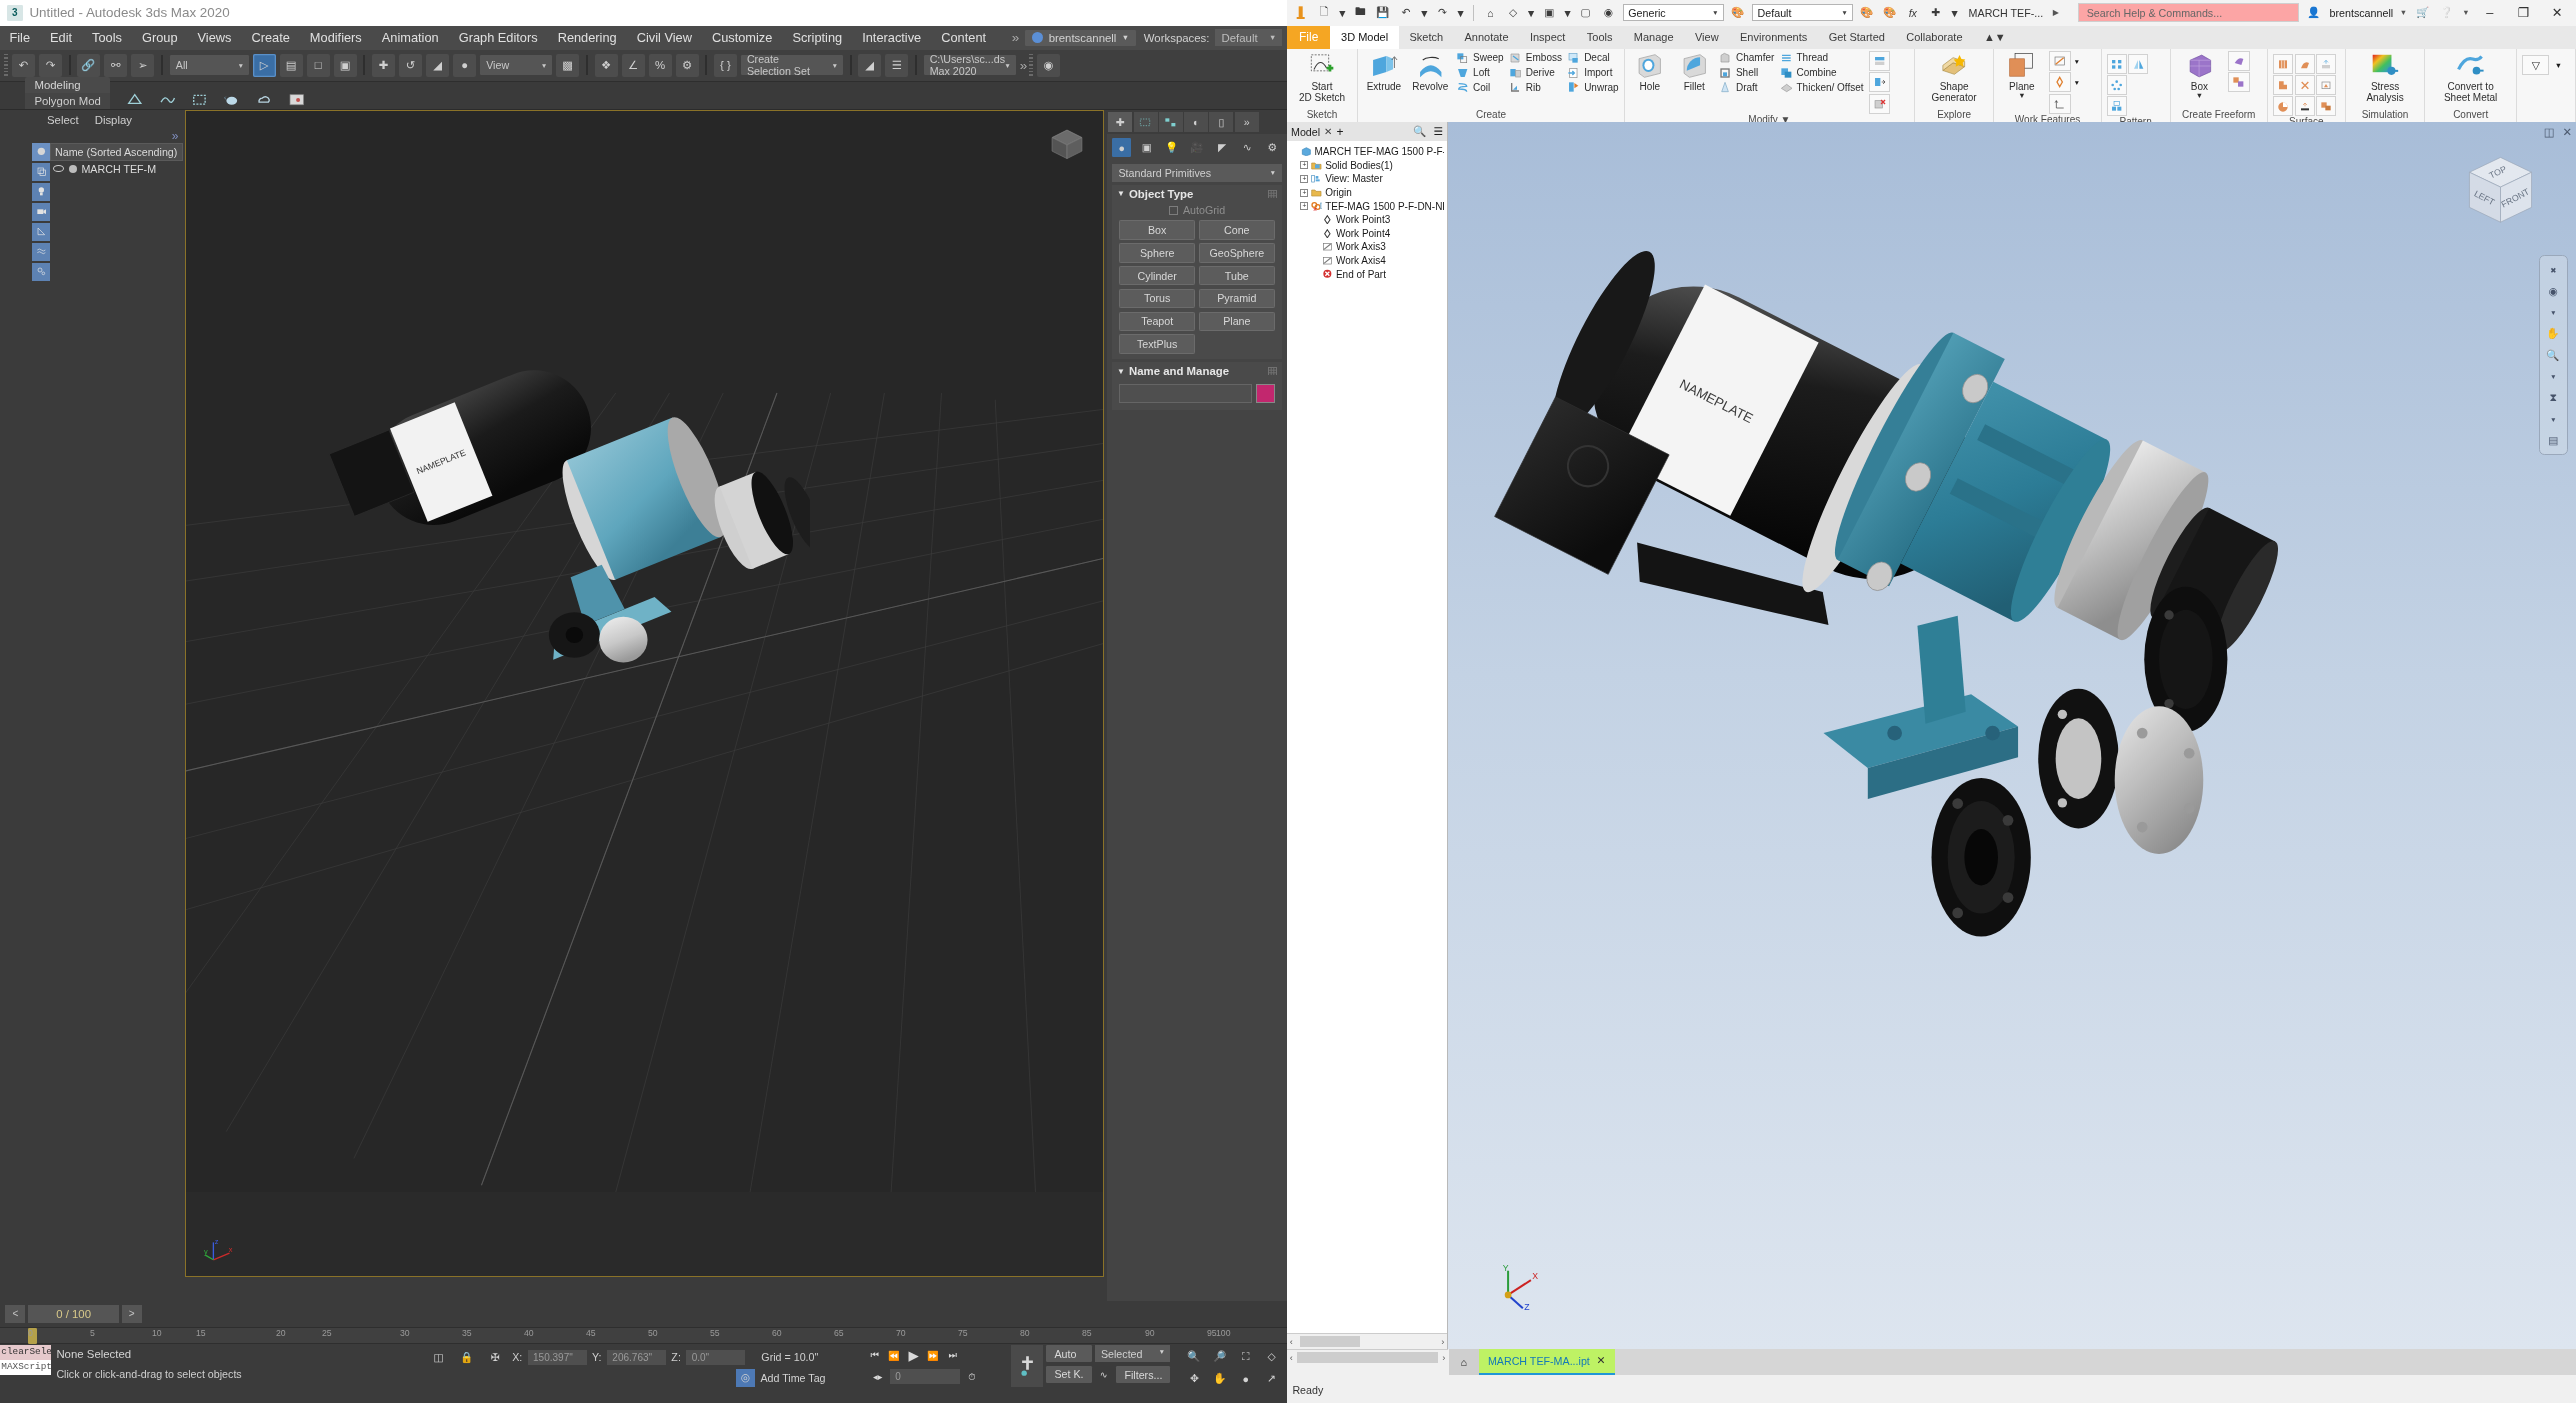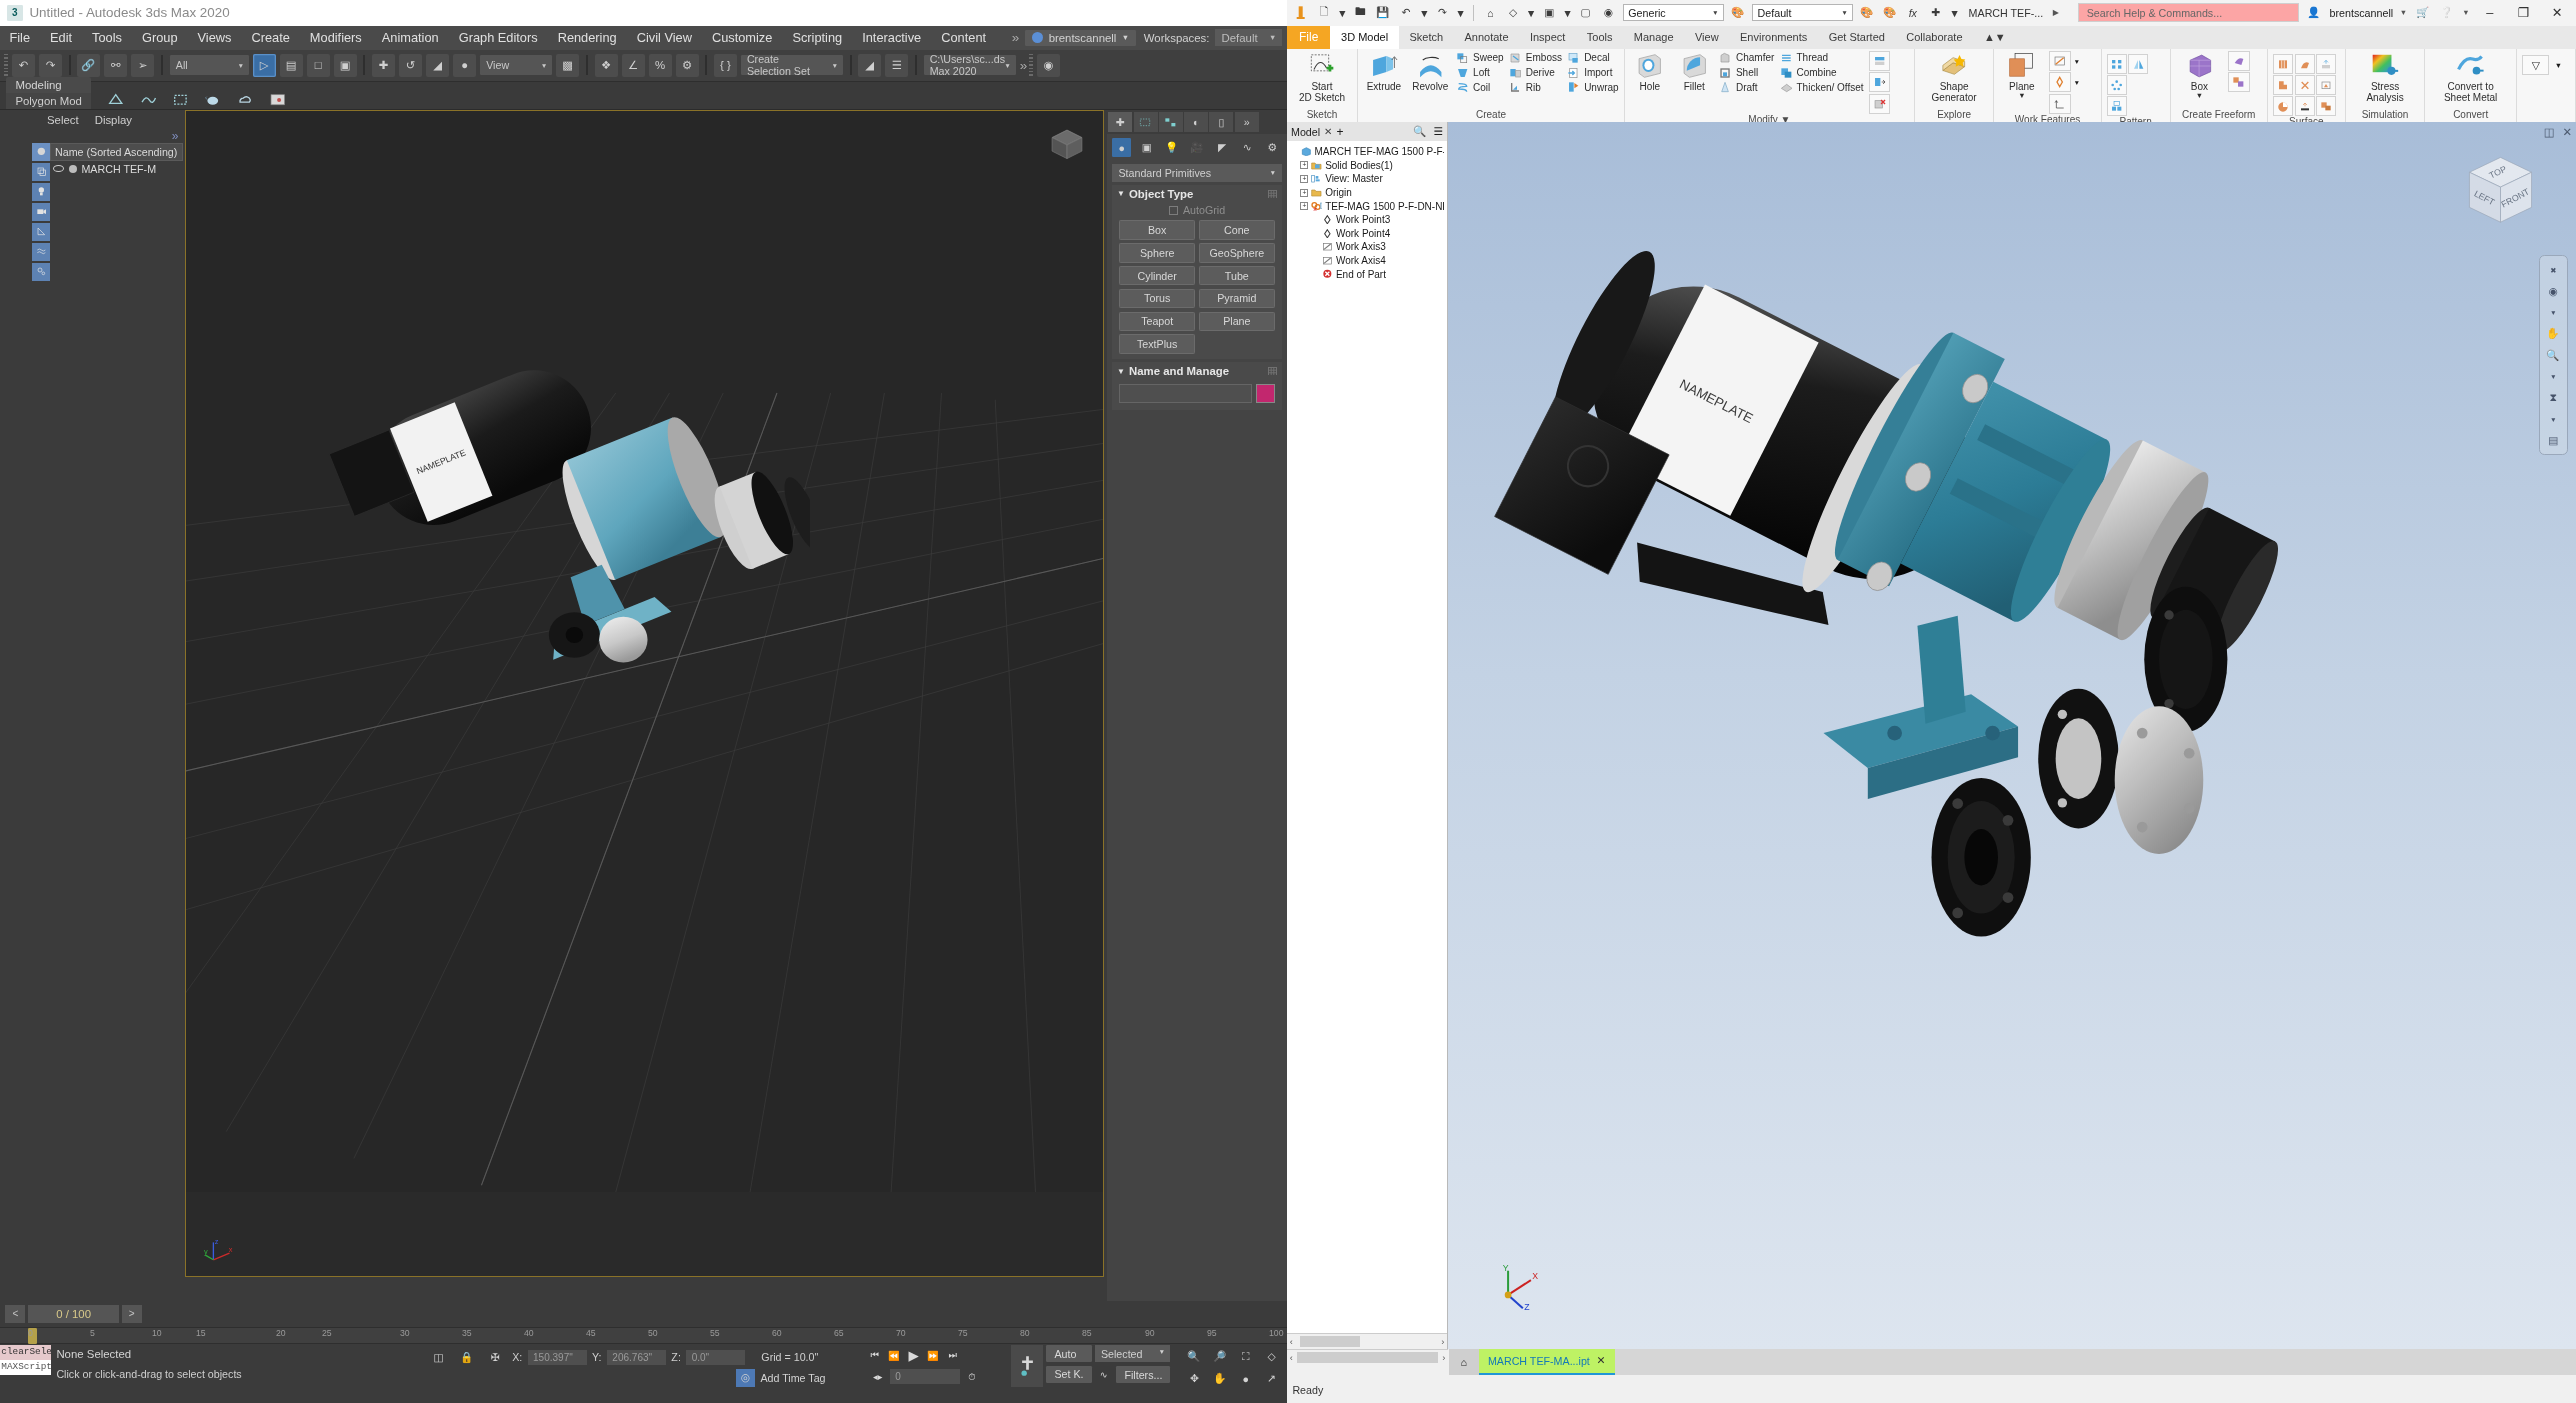--- a/index.html
+++ b/index.html
@@ -30,21 +30,21 @@
                  border-bottom:0.7px solid #2e2e2e;}
   .tb-btn { width:23px; height:23px; background:#4d4d4d; border-radius:2px; display:flex; align-items:center;
             justify-content:center; font-size:11.4px; color:#cfcfcf; position:relative;}
   .tb-btn.act { background:#3a6ea5; box-shadow: inset 0 0 0 1.3px #5a90c8; }
   .tb-sep { width:2px; height:20px; background:#2e2e2e; margin:0 2.7px;}
   .tb-grip { width:4px; height:23px; background: repeating-linear-gradient(to bottom,#6a6a6a 0 1.3px,transparent 1.3px 3.4px);}
   .tb-combo { height:20px; background:#555; color:#c8c8c8; font-size:10.7px; display:flex; align-items:center;
               padding:0 19px 0 6px; position:relative; border-radius:1.3px;}
   .tb-combo:after{content:"\25BC"; position:absolute; right:4.7px; font-size:6.7px;}
 
-  .max-ribbon { height: 28px; background:#3a3a3a; display:flex; align-items:flex-end; padding-left:6px; gap:4px;
+  .max-ribbon { height: 28px; background:#3a3a3a; display:flex; align-items:flex-end; padding-left:25px; gap:4px;
                 border-bottom:0.7px solid #2b2b2b;}
   .rib-tab { background:#4a4a4a; font-size:11.4px; padding:2px 9.4px; color:#d5d5d5; border-radius:2px 2px 0 0;}
   .rib-tab2 { background:#454545; font-size:11.4px; padding:2px 9.4px; color:#cfcfcf;}
   .rib-icons { display:flex; gap:14.8px; margin-left:12px; align-items:center; padding-bottom:2px;}
   .rib-ic { width:17.5px; height:14.8px; }
 
   .max-body { position:absolute; top: 110px; left:0; right:0; bottom: 102px; }
   
   .explorer { position:absolute; left:0; top:0; width: 183px; bottom: 74px; background:#3b3b3b; }
   .exp-tabs { display:flex; gap:16px; padding:4px 0 2.7px 47px; font-size:11.4px; color:#cfcfcf;}
@@ -574,21 +574,21 @@
             <span class="ts-tick" style="left: 648px;">50</span>
             <span class="ts-tick" style="left: 710px;">55</span>
             <span class="ts-tick" style="left: 772px;">60</span>
             <span class="ts-tick" style="left: 834px;">65</span>
             <span class="ts-tick" style="left: 896px;">70</span>
             <span class="ts-tick" style="left: 958px;">75</span>
             <span class="ts-tick" style="left: 1020px;">80</span>
             <span class="ts-tick" style="left: 1082px;">85</span>
             <span class="ts-tick" style="left: 1145px;">90</span>
             <span class="ts-tick" style="left: 1207px;">95</span>
-            <span class="ts-tick" style="left: 1269px;">100</span>
+            <span class="ts-tick" style="left: 1216px;">100</span>
           </div>
       </div>
 
       <div class="max-status">
         <div class="ms-script">
           <div class="ms-s1 nowrap">clearSelectio</div>
           <div class="ms-s2 nowrap">MAXScript Mi</div>
         </div>
         <div class="ms-info">
           <div class="ms-line1">None Selected</div>

